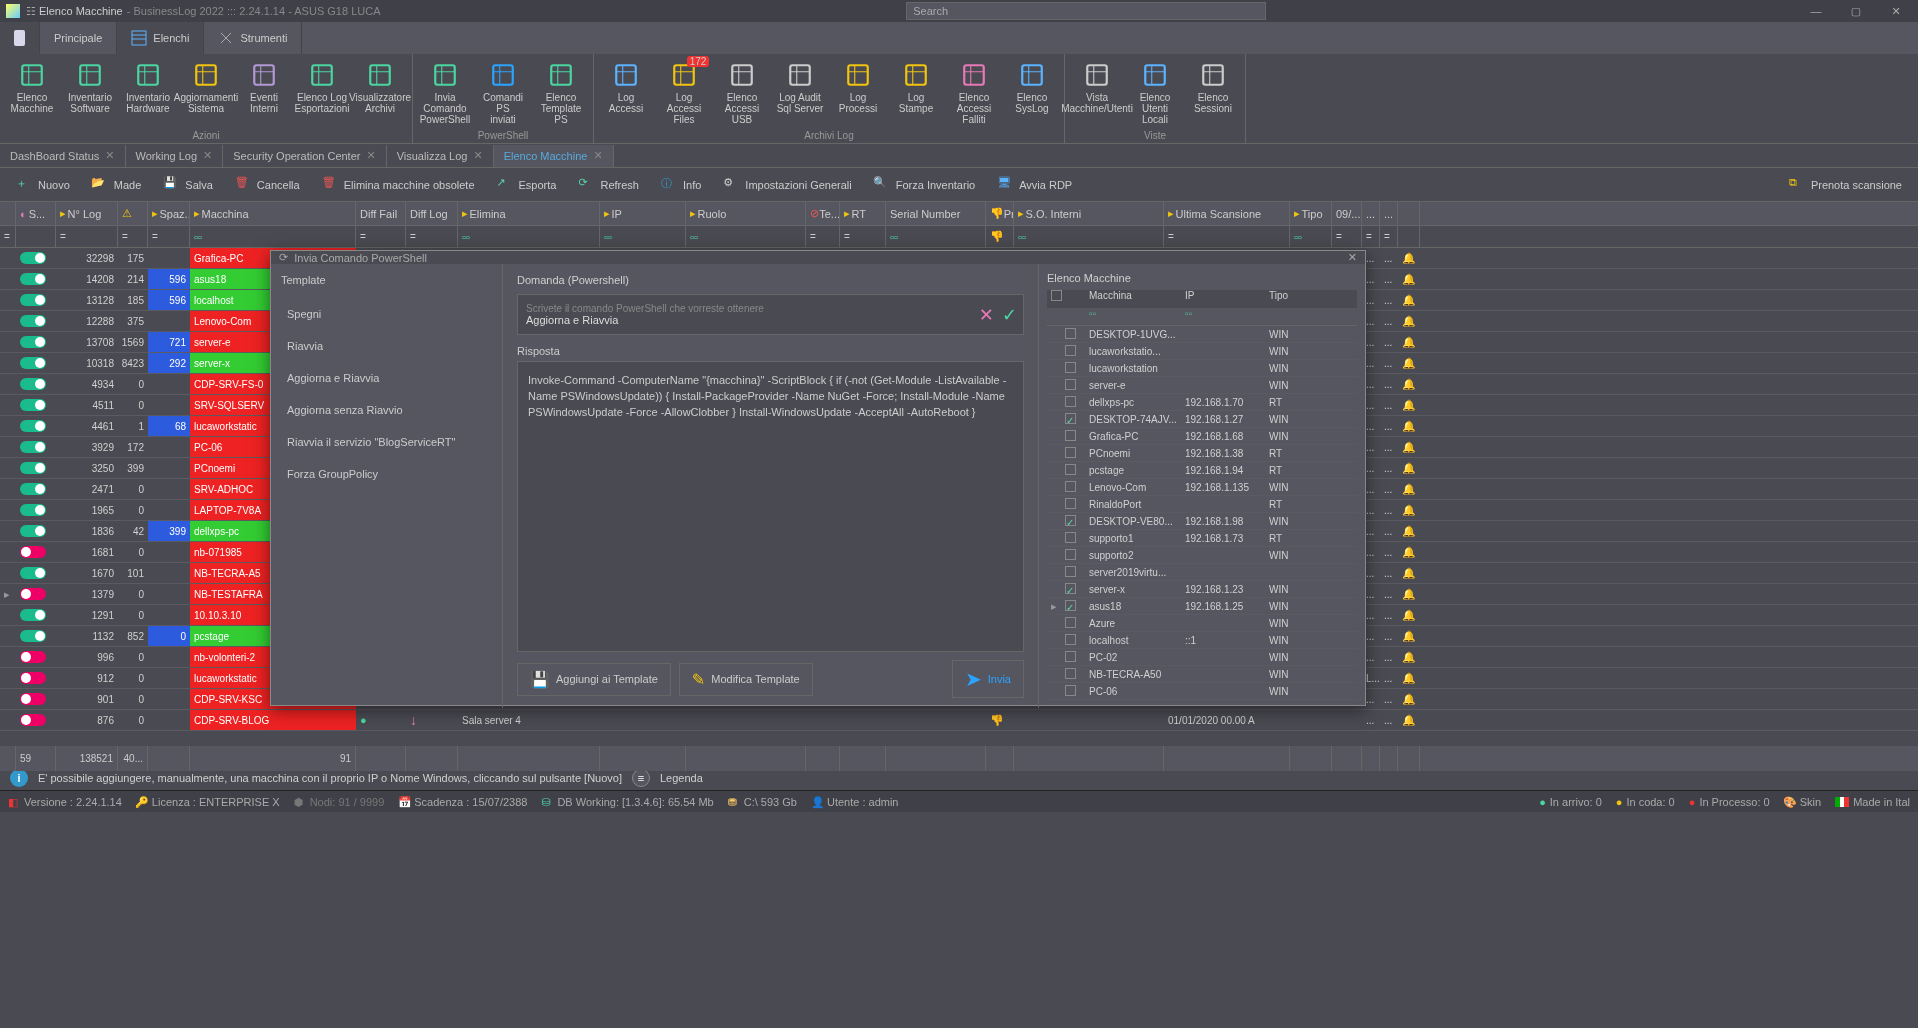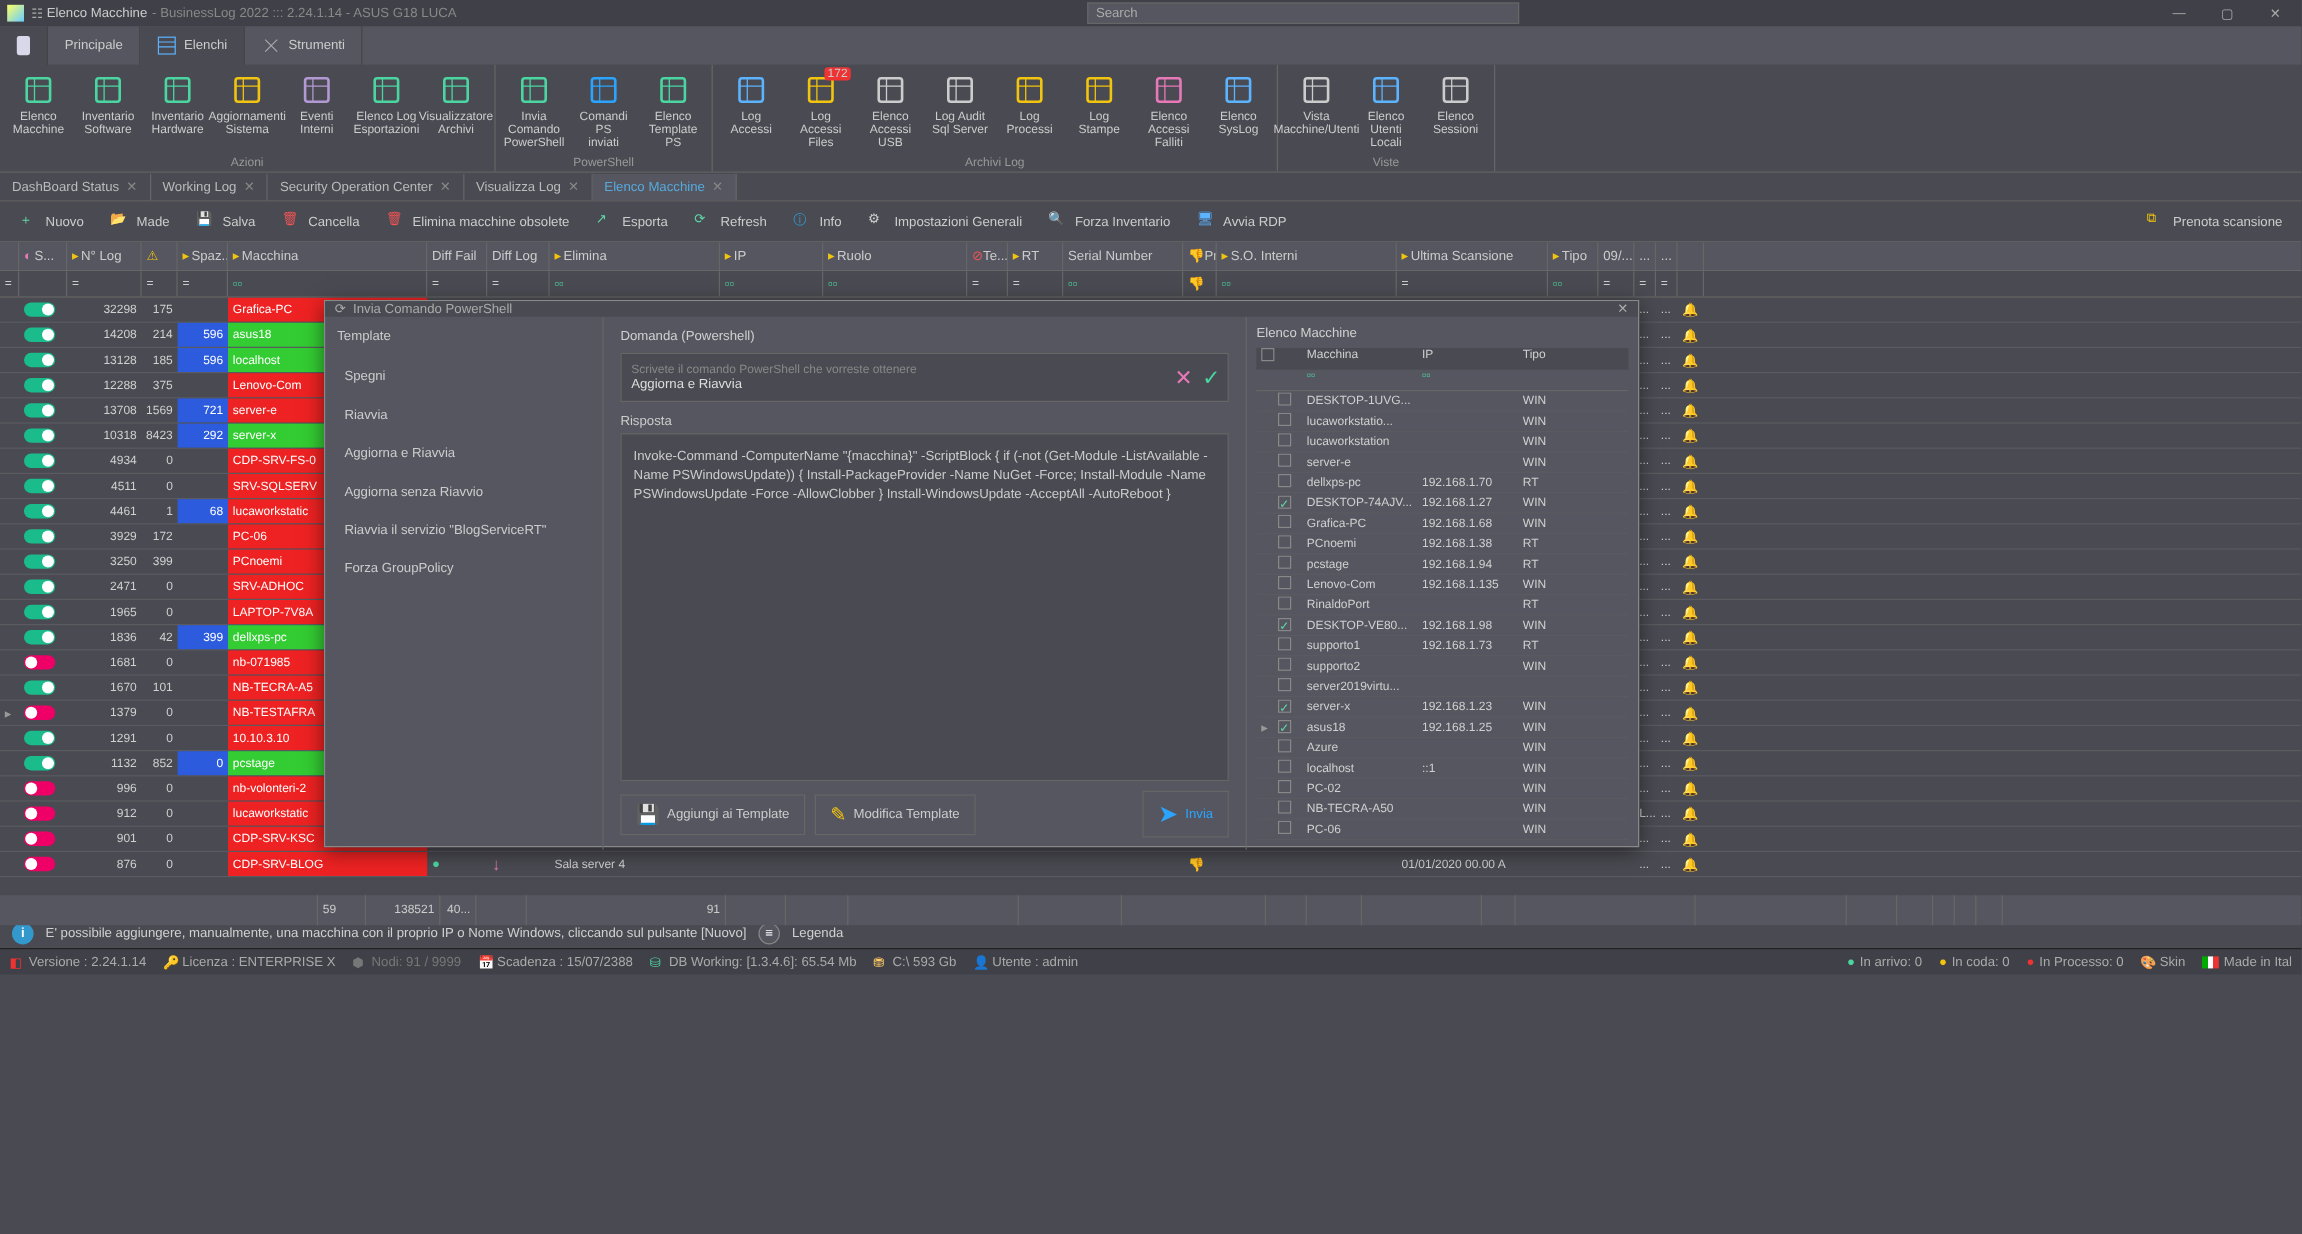--- a/index.html
+++ b/index.html
@@ -51,21 +51,21 @@
 .grow { height: 21px; display:flex; align-items:center; border-bottom:1px solid #5a5a60; }
 .cell { height:100%; display:flex; align-items:center; padding:0 4px; font-size:10px; overflow:hidden; white-space:nowrap; }
 .toggle { width:26px; height:12px; border-radius:7px; background:#1abc8c; position:relative; }
 .toggle::after { content:''; width:10px;height:10px;background:#fff;border-radius:50%;position:absolute;right:1px;top:1px; }
 .toggle.off { background:#e06; }
 .toggle.off::after { left:1px; right:auto; }
 .spaz { background:#2c5cdd; color:#fff; text-align:right; justify-content:flex-end; }
 .mac-red { background:#e22; color:#fff; }
 .mac-green { background:#3c3; color:#fff; }
 .bell { color:#e33; }
-.grid-footer { height: 25px; background:#565660; display:flex; align-items:center;justify-content:center; }
+.grid-footer { height: 25px; background:#565660; display:flex; align-items:center; }
 
 
 .modal { position:absolute; left:270px; top:250px; width:1096px; height:456px; background:#565660; border:1px solid #888; box-shadow:0 4px 16px rgba(0,0,0,.5); display:flex; flex-direction:column; }
 .modal-title { height:22px; background:#4a4a52; display:flex; align-items:center; padding:0 8px; color:#aaa; }
 .modal-title .mx { margin-left:auto; color:#aaa; cursor:pointer; }
 .modal-body { flex:1; display:flex; }
 .m-left { width:232px; border-right:1px solid #666; padding:10px; }
 .m-left h4 { color:#ccc; font-weight:normal; margin-bottom:12px; }
 .tpl-item { padding:10px 6px; color:#ccc; cursor:pointer; }
 .m-center { flex:1; border-right:1px solid #666; padding:10px 14px; display:flex; flex-direction:column; }

